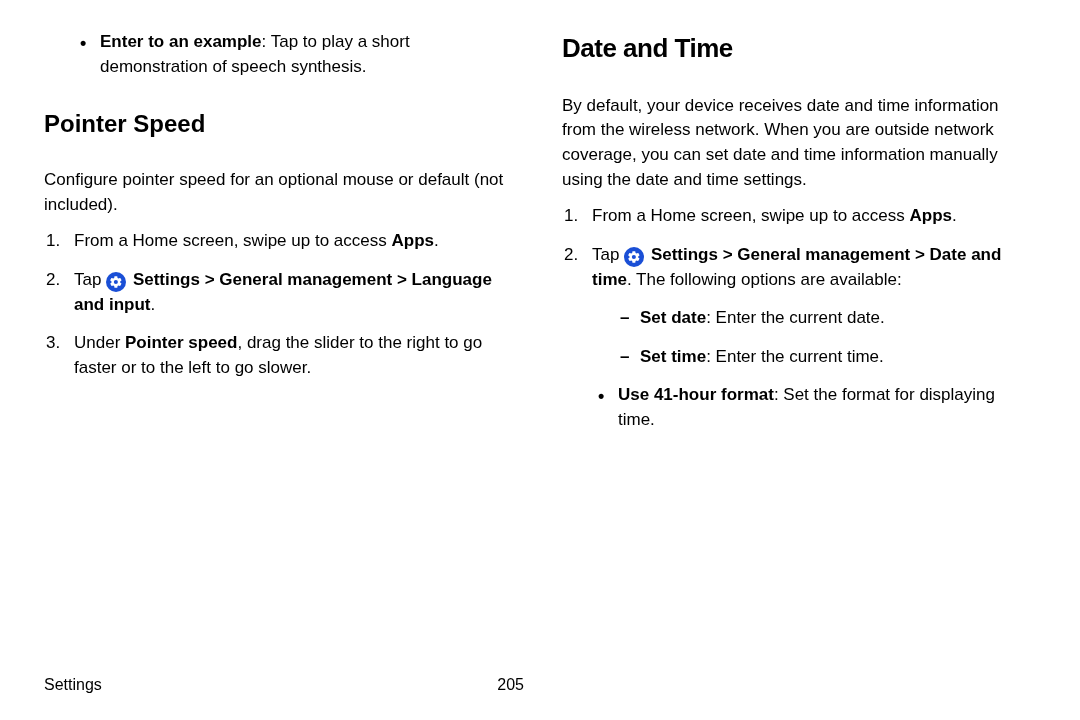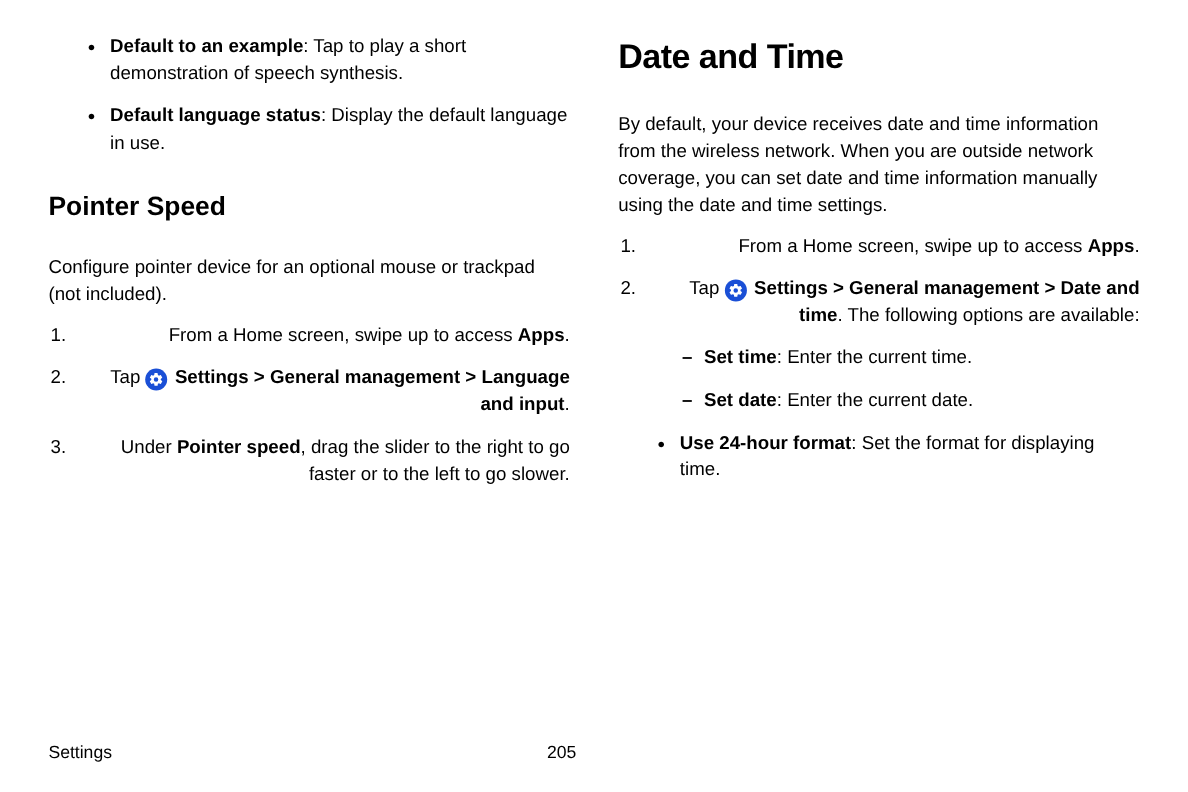--- a/index.html
+++ b/index.html
@@ -16,21 +16,21 @@
       background: #fff;
     }
     .column {
       width: 50%;
       padding: 0 14px;
     }
     .col-left { padding-right: 22px; }
     .col-right { padding-left: 22px; }
 
     h1 {
-      font-size: 31px;
+      font-size: 26px;
       font-weight: 900;
       margin-bottom: 6px;
       letter-spacing: -0.5px;
     }
     h2 {
       font-size: 24px;
       font-weight: 700;
       margin-top: 28px;
       margin-bottom: 6px;
     }
@@ -69,21 +69,20 @@
       font-weight: 700;
     }
     ul.dashes.indent { margin-left: 56px; }
 
     ol.steps { counter-reset: step; }
     ol.steps > li {
       position: relative;
       padding-left: 30px;
       margin-bottom: 14px;
       counter-increment: step;
-      text-align: right;
     }
     ol.steps > li::before {
       content: counter(step) '.';
       position: absolute;
       left: 2px;
       top: 0;
     }
 
     .b { font-weight: 700; }
 
@@ -110,29 +109,26 @@
       font-size: 16px;
     }
   </style>
 </head>
 <body>
 
 <div class="column col-left">
 
   <ul class="bullets indent">
     <li>
-      <span class="b">Default to an example</span><span>: Tap to play a short demonstration of speech synthesis.</span>
-    </li>
-    <li>
-      <span class="b">Default language status</span><span>: Display the default language in use.</span>
+      <span class="b">Enter to an example</span><span>: Tap to play a short demonstration of speech synthesis.</span>
     </li>
   </ul>
 
   <h2>Pointer Speed</h2>
-  <p>Configure pointer device for an optional mouse or trackpad (not included).</p>
+  <p>Configure pointer speed for an optional mouse or default (not included).</p>
 
   <ol class="steps">
     <li>
       <span>From a Home screen, swipe up to access </span><span class="b">Apps</span><span>.</span>
     </li>
     <li>
       <span>Tap </span><span class="settings-icon">
           <svg viewBox="0 0 24 24">
             <path d="M19.14,12.94a7,7,0,0,0,.05-.94,7,7,0,0,0-.05-.94l2.11-1.65a.5.5,0,0,0,.12-.64l-2-3.46a.5.5,0,0,0-.61-.22l-2.49,1a7,7,0,0,0-1.62-.94l-.38-2.65A.5.5,0,0,0,13.77,2H9.77a.5.5,0,0,0-.49.42L8.9,5.07a7,7,0,0,0-1.62.94l-2.49-1a.5.5,0,0,0-.61.22l-2,3.46a.5.5,0,0,0,.12.64L4.41,11a7,7,0,0,0,0,1.88L2.3,14.53a.5.5,0,0,0-.12.64l2,3.46a.5.5,0,0,0,.61.22l2.49-1a7,7,0,0,0,1.62.94l.38,2.65a.5.5,0,0,0,.49.42h4a.5.5,0,0,0,.49-.42l.38-2.65a7,7,0,0,0,1.62-.94l2.49,1a.5.5,0,0,0,.61-.22l2-3.46a.5.5,0,0,0-.12-.64ZM11.77,15.5A3.5,3.5,0,1,1,15.27,12,3.5,3.5,0,0,1,11.77,15.5Z"></path>
           </svg>
@@ -161,30 +157,30 @@
             <path d="M19.14,12.94a7,7,0,0,0,.05-.94,7,7,0,0,0-.05-.94l2.11-1.65a.5.5,0,0,0,.12-.64l-2-3.46a.5.5,0,0,0-.61-.22l-2.49,1a7,7,0,0,0-1.62-.94l-.38-2.65A.5.5,0,0,0,13.77,2H9.77a.5.5,0,0,0-.49.42L8.9,5.07a7,7,0,0,0-1.62.94l-2.49-1a.5.5,0,0,0-.61.22l-2,3.46a.5.5,0,0,0,.12.64L4.41,11a7,7,0,0,0,0,1.88L2.3,14.53a.5.5,0,0,0-.12.64l2,3.46a.5.5,0,0,0,.61.22l2.49-1a7,7,0,0,0,1.62.94l.38,2.65a.5.5,0,0,0,.49.42h4a.5.5,0,0,0,.49-.42l.38-2.65a7,7,0,0,0,1.62-.94l2.49,1a.5.5,0,0,0,.61-.22l2-3.46a.5.5,0,0,0-.12-.64ZM11.77,15.5A3.5,3.5,0,1,1,15.27,12,3.5,3.5,0,0,1,11.77,15.5Z"></path>
           </svg>
         </span>
       <span class="b">Settings &gt; General management &gt; Date and time</span><span>. The following options are available:</span>
     </li>
   </ol>
 
 
   <ul class="dashes indent">
     <li>
-      <span class="b">Set time</span><span>: Enter the current time.</span>
+      <span class="b">Set date</span><span>: Enter the current date.</span>
     </li>
     <li>
-      <span class="b">Set date</span><span>: Enter the current date.</span>
+      <span class="b">Set time</span><span>: Enter the current time.</span>
     </li>
   </ul>
 
   <ul class="bullets indent">
     <li>
-      <span class="b">Use 24-hour format</span><span>: Set the format for displaying time.</span>
+      <span class="b">Use 41-hour format</span><span>: Set the format for displaying time.</span>
     </li>
   </ul>
 
 </div>
 
 <div class="footer">
   <span>Settings</span>
   <span>205</span>
 </div>
 

